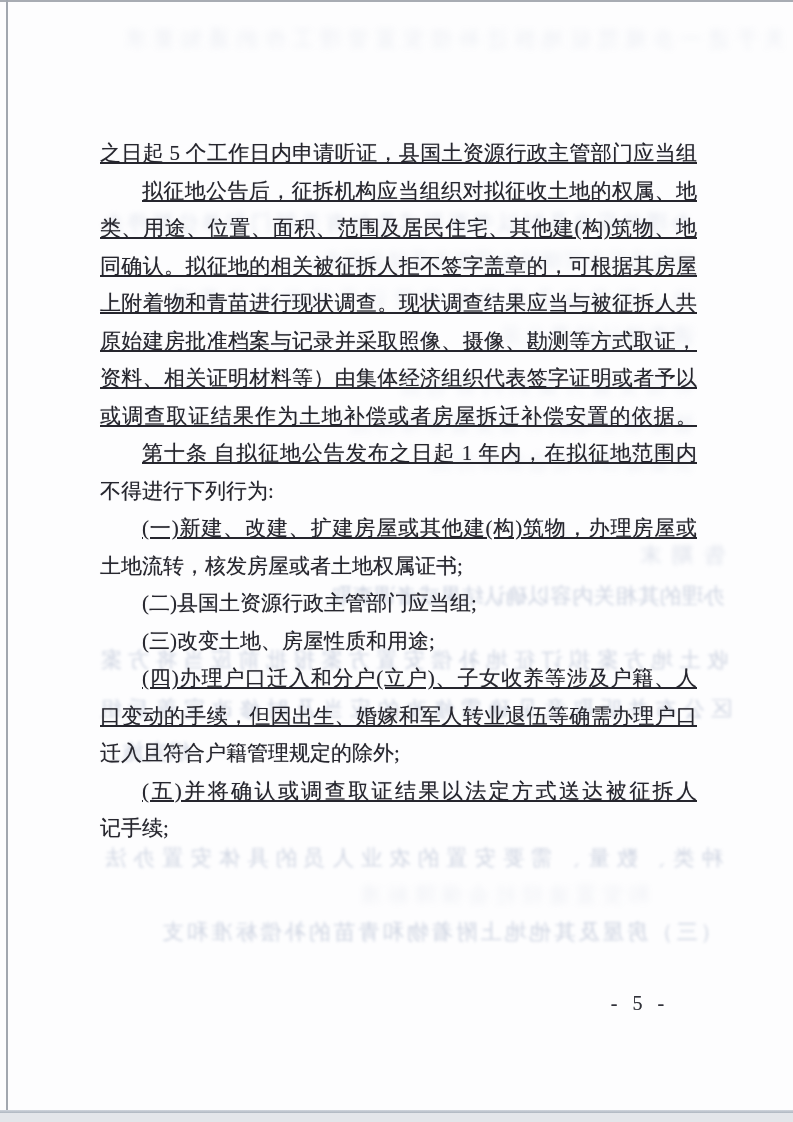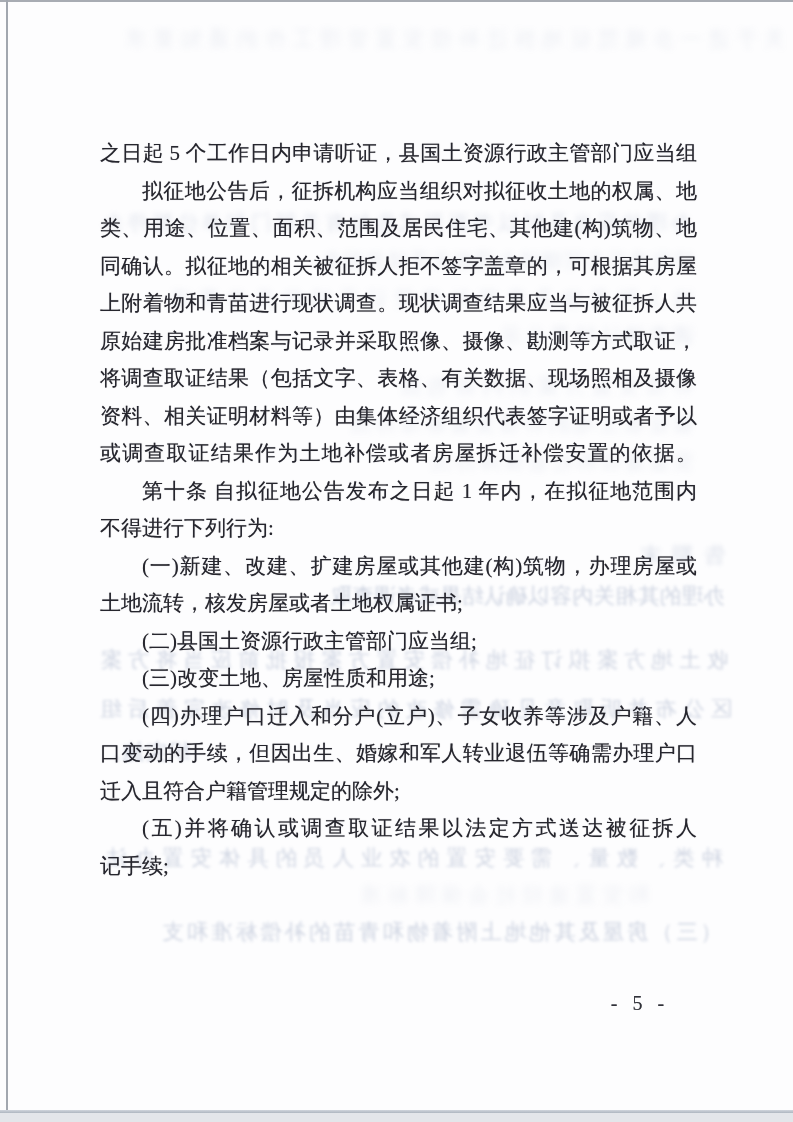--- a/index.html
+++ b/index.html
@@ -13,21 +13,21 @@
   .edge-left   { position:absolute; top:0; left:6px; width:2px; height:1112px; background:#a2a7af; }
   .edge-bottom-line { position:absolute; top:1110px; left:0; right:0; height:3px;
                       background:linear-gradient(#d0d6dd,#aeb6c0); }
   .edge-bottom-band { position:absolute; top:1113px; left:0; right:0; bottom:0; background:#e3e6ea; }
 
   
   .text-block { position:absolute; left:100px; top:135px; width:597px;
                 color:#26262e; font-size:21px;
                 text-shadow:0 0 0.7px rgba(38,38,46,.55); }
   .ln  { height:37.5px; line-height:37.5px; }
-  .jst { text-align:justify; text-align-last:justify; text-justify:inter-character; }
+  .jst { text-align:justify; text-align-last:justify; text-justify:inter-character;text-decoration:underline; }
   .lft { text-align:center;    text-align-last:left; }
   .ind { padding-left:42px; }
 
   
   .bleed { position:absolute; transform:scaleX(-1); color:#8e9cba;
            font-size:21.5px; line-height:30px; height:30px; overflow:hidden;
            text-align:justify; text-align-last:justify; text-justify:inter-character;
            pointer-events:none; }
 
   .pagenum { position:absolute; top:992px; left:600px; width:80px;
@@ -61,21 +61,20 @@
     <div class="bleed" style="top:917px; left:162px; width:560px; opacity:.42; filter:blur(1.7px);">（三）房屋及其他地上附着物和青苗的补偿标准和支</div>
   </div>
 
   <div class="text-block">
     <div class="ln jst">之日起 5 个工作日内申请听证，县国土资源行政主管部门应当组</div>
     <div class="ln jst ind">拟征地公告后，征拆机构应当组织对拟征收土地的权属、地</div>
     <div class="ln jst">类、用途、位置、面积、范围及居民住宅、其他建(构)筑物、地</div>
     <div class="ln jst">同确认。拟征地的相关被征拆人拒不签字盖章的，可根据其房屋</div>
     <div class="ln jst">上附着物和青苗进行现状调查。现状调查结果应当与被征拆人共</div>
     <div class="ln jst">原始建房批准档案与记录并采取照像、摄像、勘测等方式取证，</div>
-    <div class="ln jst">将调查取证结果（包括文字、表格、有关数据、现场照相及摄像</div>
     <div class="ln jst">资料、相关证明材料等）由集体经济组织代表签字证明或者予以</div>
     <div class="ln jst">或调查取证结果作为土地补偿或者房屋拆迁补偿安置的依据。</div>
     <div class="ln jst ind">第十条 自拟征地公告发布之日起 1 年内，在拟征地范围内</div>
     <div class="ln lft">不得进行下列行为:</div>
     <div class="ln jst ind">(一)新建、改建、扩建房屋或其他建(构)筑物，办理房屋或</div>
     <div class="ln lft">土地流转，核发房屋或者土地权属证书;</div>
     <div class="ln lft ind">(二)县国土资源行政主管部门应当组;</div>
     <div class="ln lft ind">(三)改变土地、房屋性质和用途;</div>
     <div class="ln jst ind">(四)办理户口迁入和分户(立户)、子女收养等涉及户籍、人</div>
     <div class="ln jst">口变动的手续，但因出生、婚嫁和军人转业退伍等确需办理户口</div>

